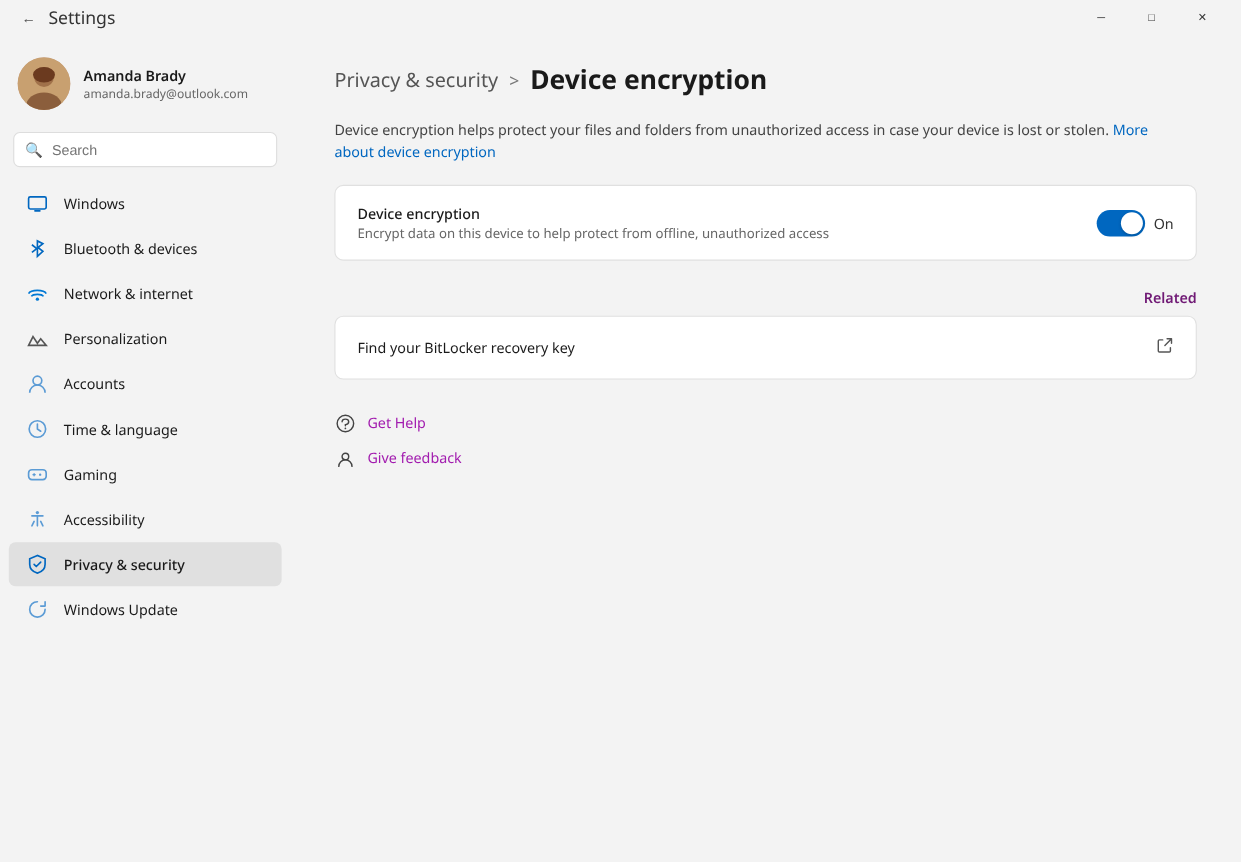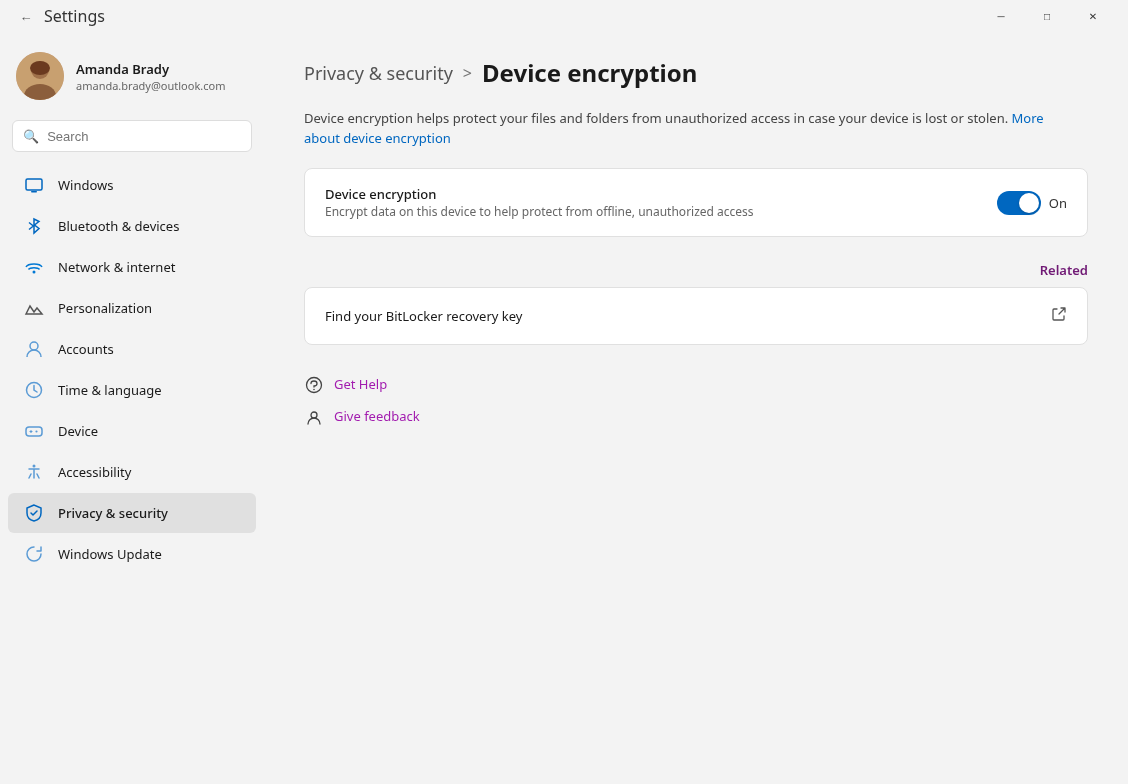--- a/index.html
+++ b/index.html
@@ -365,21 +365,21 @@
         <span>Time &amp; language</span>
       </div>
 
       <div class="nav-item">
         <span class="nav-icon">
           <svg width="20" height="20" viewBox="0 0 20 20" fill="none">
               <rect x="2" y="6" width="16" height="9" rx="3" stroke="#5b9bd5" stroke-width="1.5" fill="none"></rect>
               <path d="M8 10.5H6M7 9.5v2M13 10.5h-1M12.5 10a.5.5 0 110 1 .5.5 0 010-1z" stroke="#5b9bd5" stroke-width="1.2" stroke-linecap="round"></path>
             </svg>
         </span>
-        <span>Device</span>
+        <span>Gaming</span>
       </div>
 
       <div class="nav-item">
         <span class="nav-icon">
           <svg width="20" height="20" viewBox="0 0 20 20" fill="none">
               <circle cx="10" cy="4" r="1.5" fill="#5b9bd5"></circle>
               <path d="M5 7h10M10 7v9M7 12l-2 4M13 12l2 4" stroke="#5b9bd5" stroke-width="1.5" stroke-linecap="round"></path>
             </svg>
         </span>
         <span>Accessibility</span>

